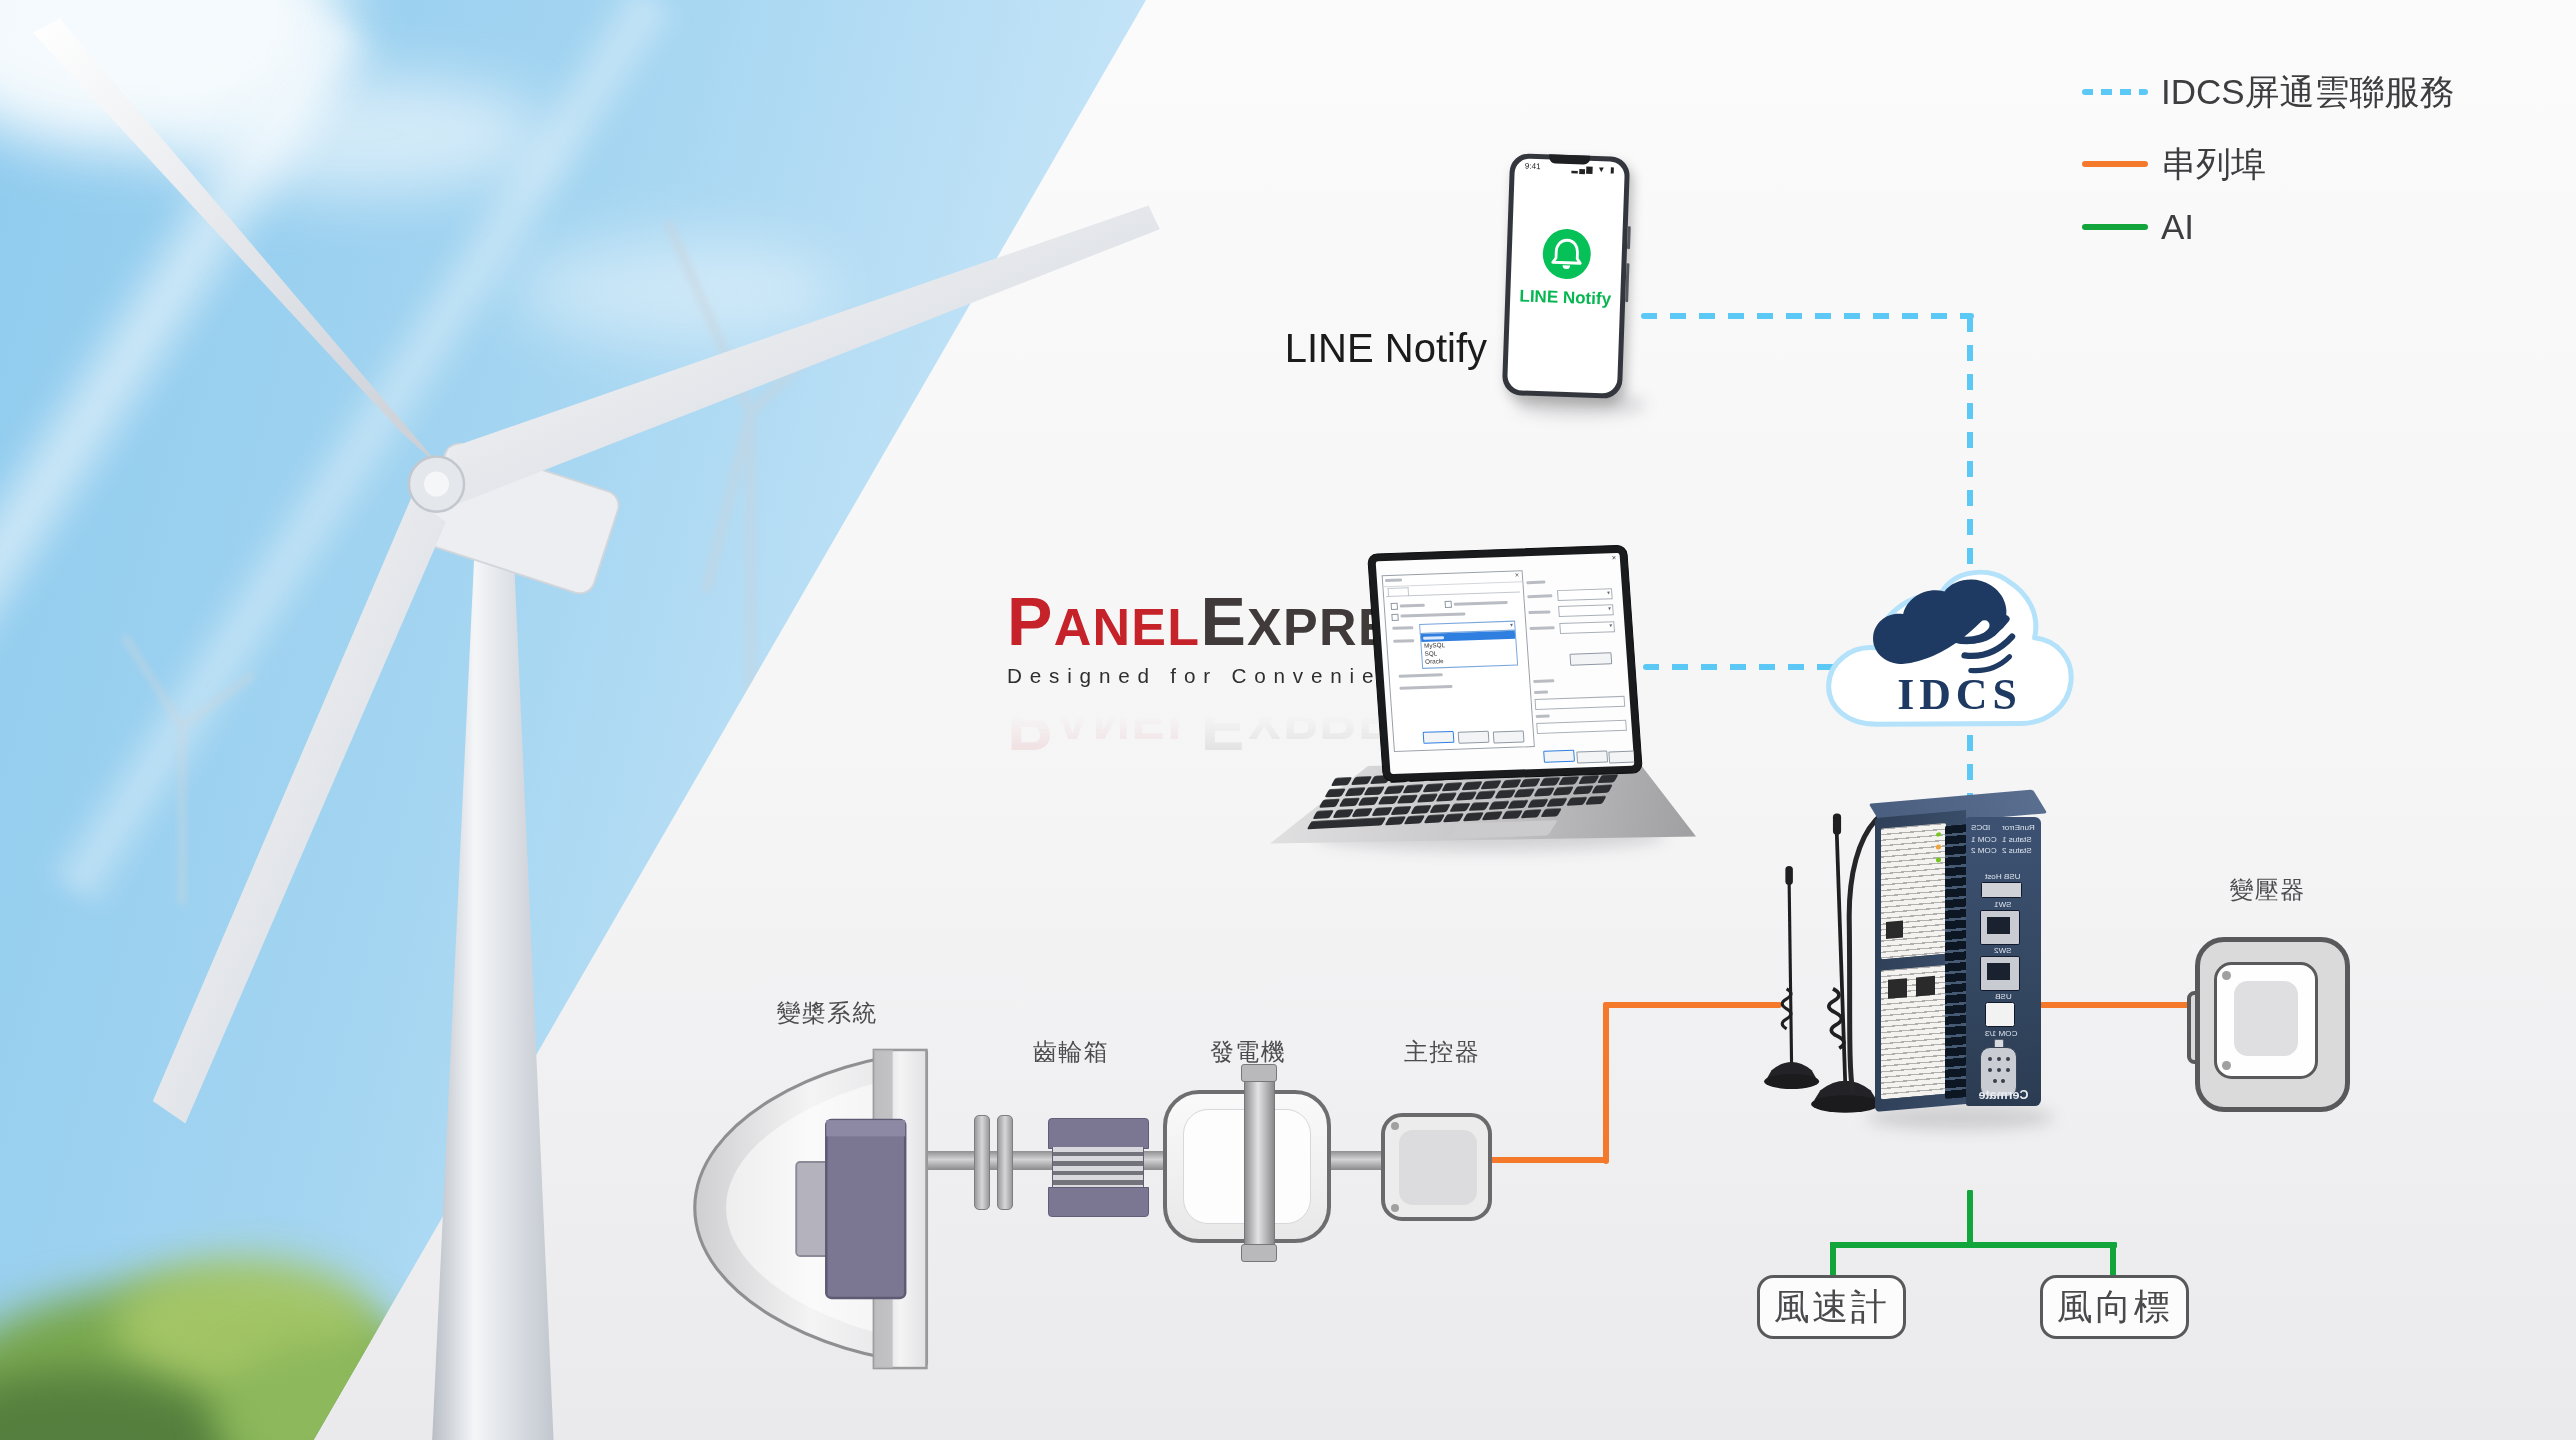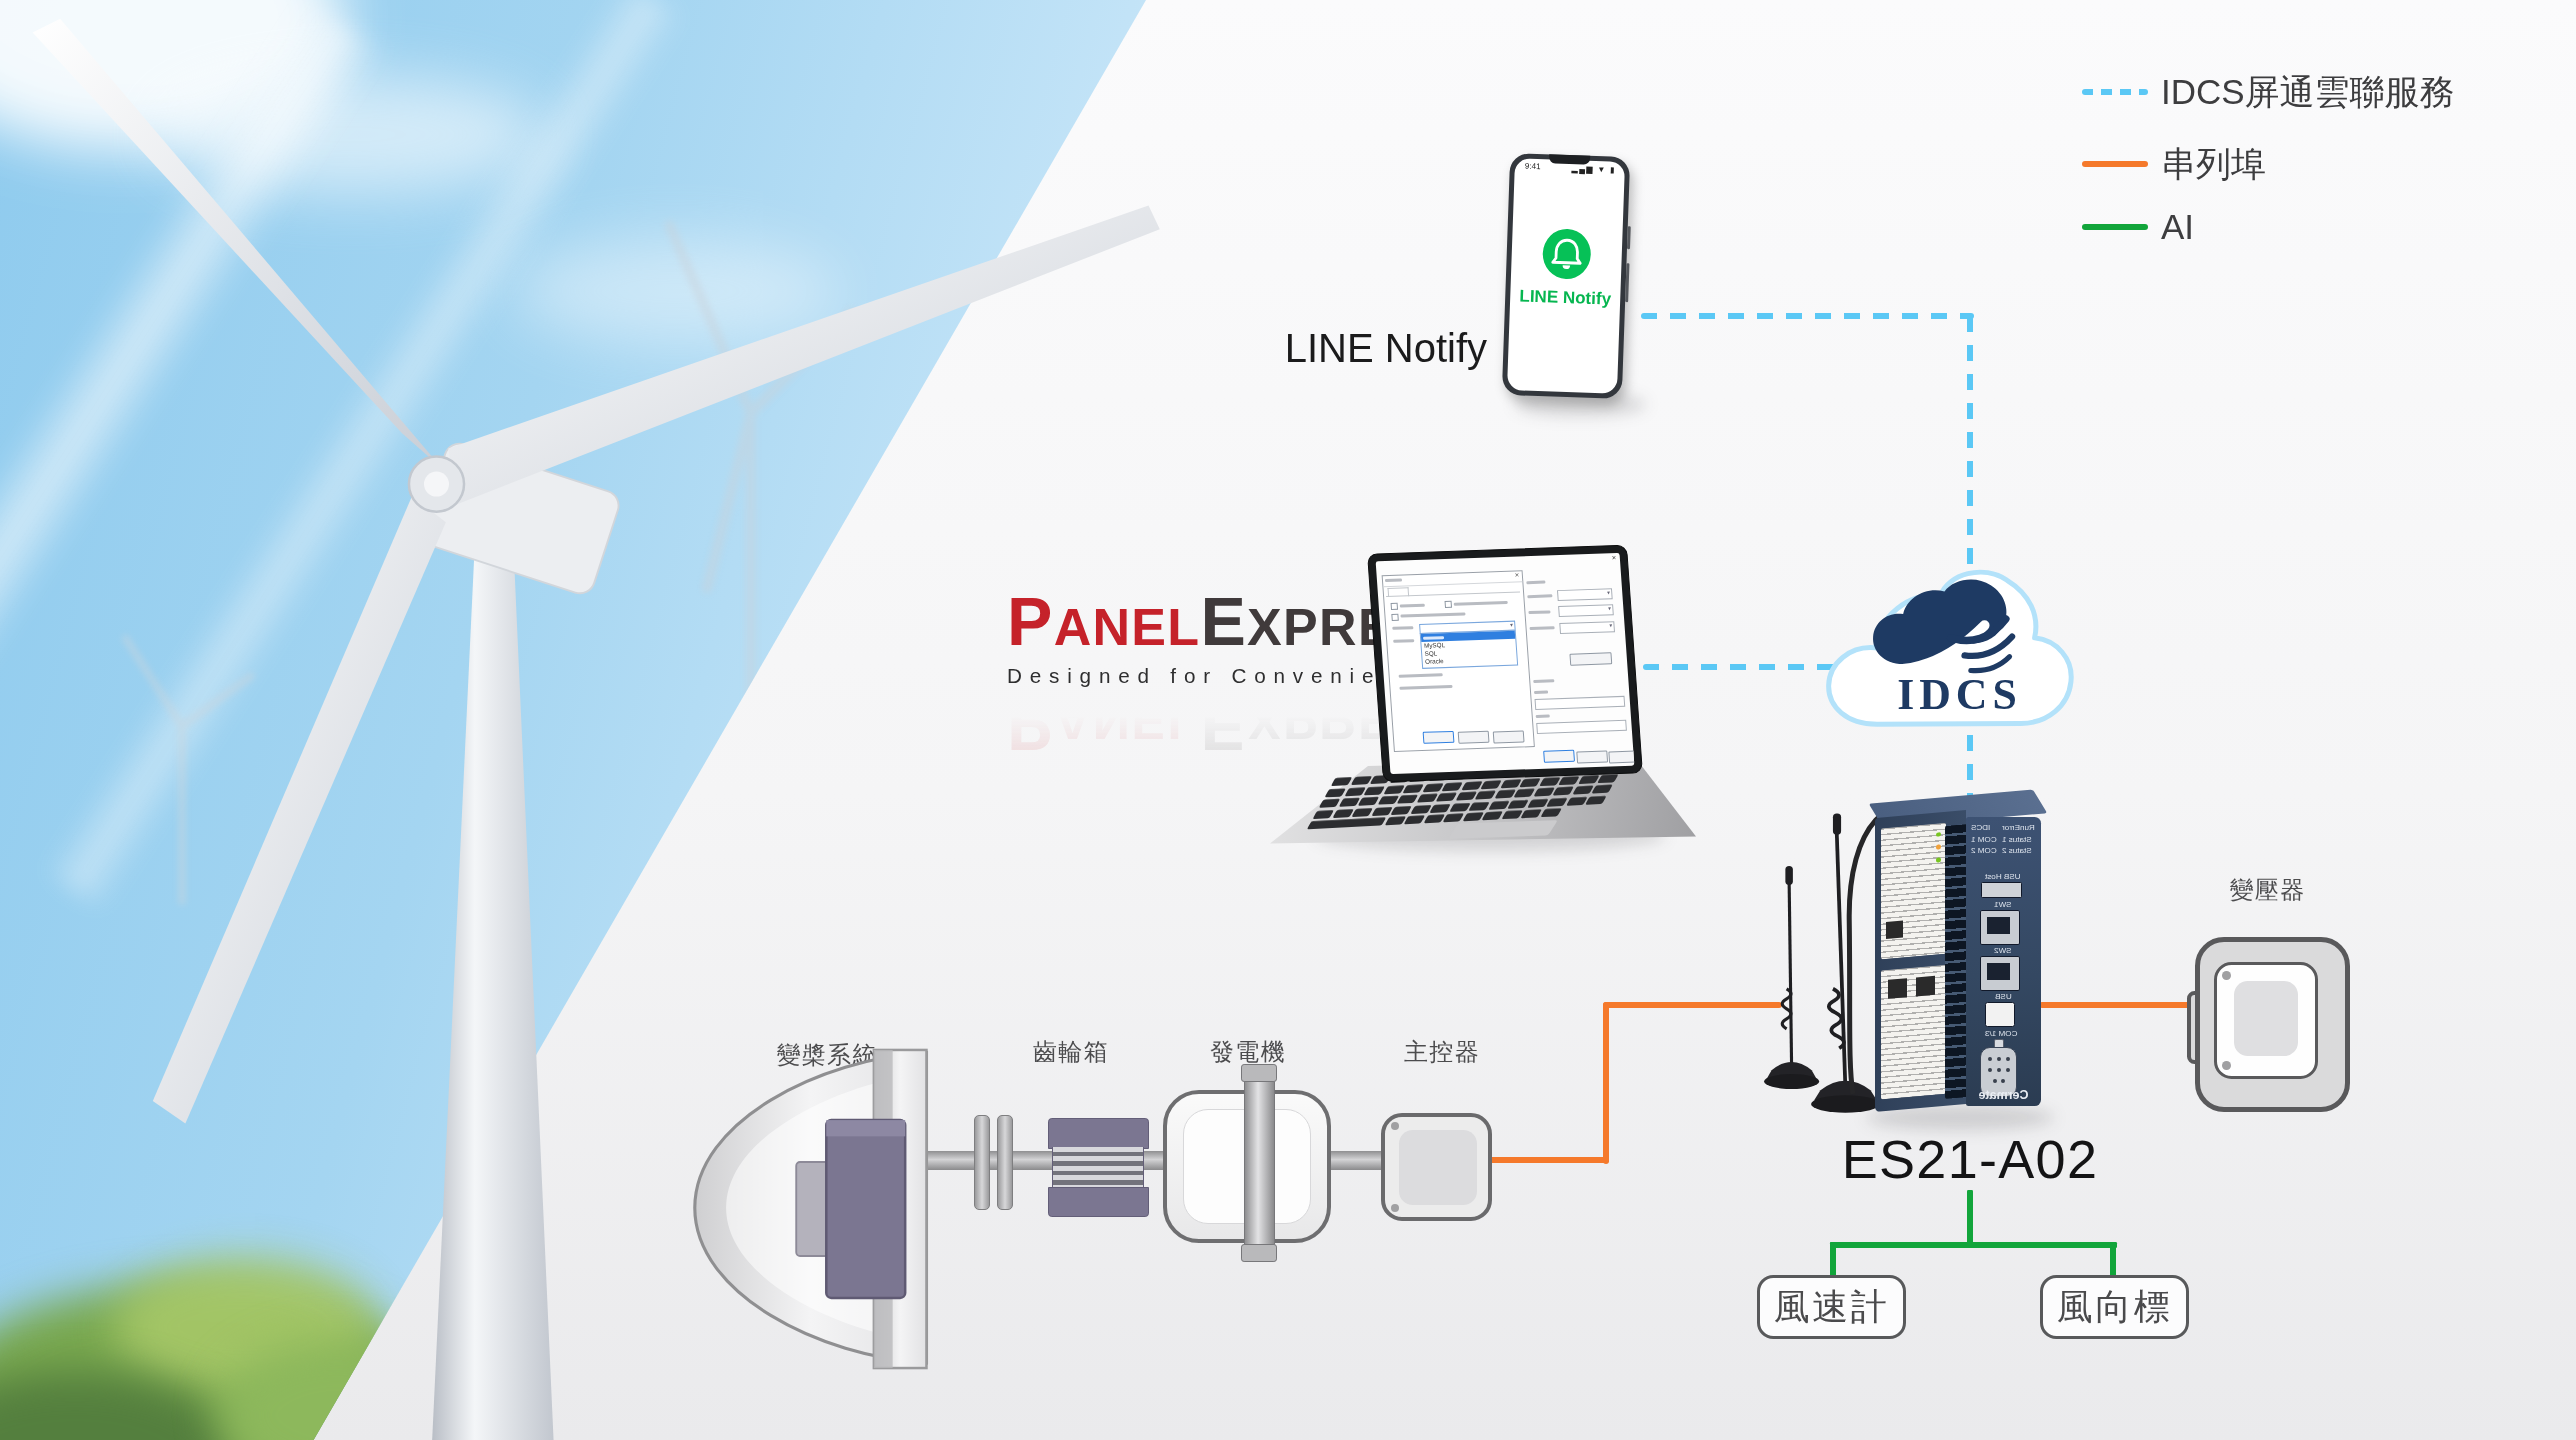--- a/index.html
+++ b/index.html
@@ -469,23 +469,22 @@
         <i style="left:16.3px;top:8.8px;"></i>
         <i style="left:25px;top:8.8px;"></i>
       <i style="left:7.5px;top:20px;"></i>
         <i style="left:16.3px;top:20px;"></i>
         <i style="left:25px;top:20px;"></i>
       <i style="left:12px;top:31px;"></i>
         <i style="left:20.7px;top:31px;"></i>
     </div>
     <div id="gw-brand">Cermate</div>
   </div>
-  <div id="gw-model" class="abs">ES21-A02</div>
-
-  <div class="abs comp-label" style="left:736px;top:1039px;width:182px;">變槳系統</div>
+
+  <div class="abs comp-label" style="left:736px;top:997px;width:182px;">變槳系統</div>
   <div class="abs comp-label" style="left:999px;top:1036px;width:144px;">齒輪箱</div>
   <div class="abs comp-label" style="left:1176px;top:1036px;width:144px;">發電機</div>
   <div class="abs comp-label" style="left:1370px;top:1036px;width:144px;">主控器</div>
 
   <div id="shaft" class="abs"></div>
 
   <svg class="abs" style="left:676px;top:1046px;" width="263" height="326" viewBox="0 0 420 520">
     <defs>
       <linearGradient id="coneg" x1="0" y1="0" x2="1" y2="0">
         <stop offset="0" stop-color="#cfcfd1"></stop>

